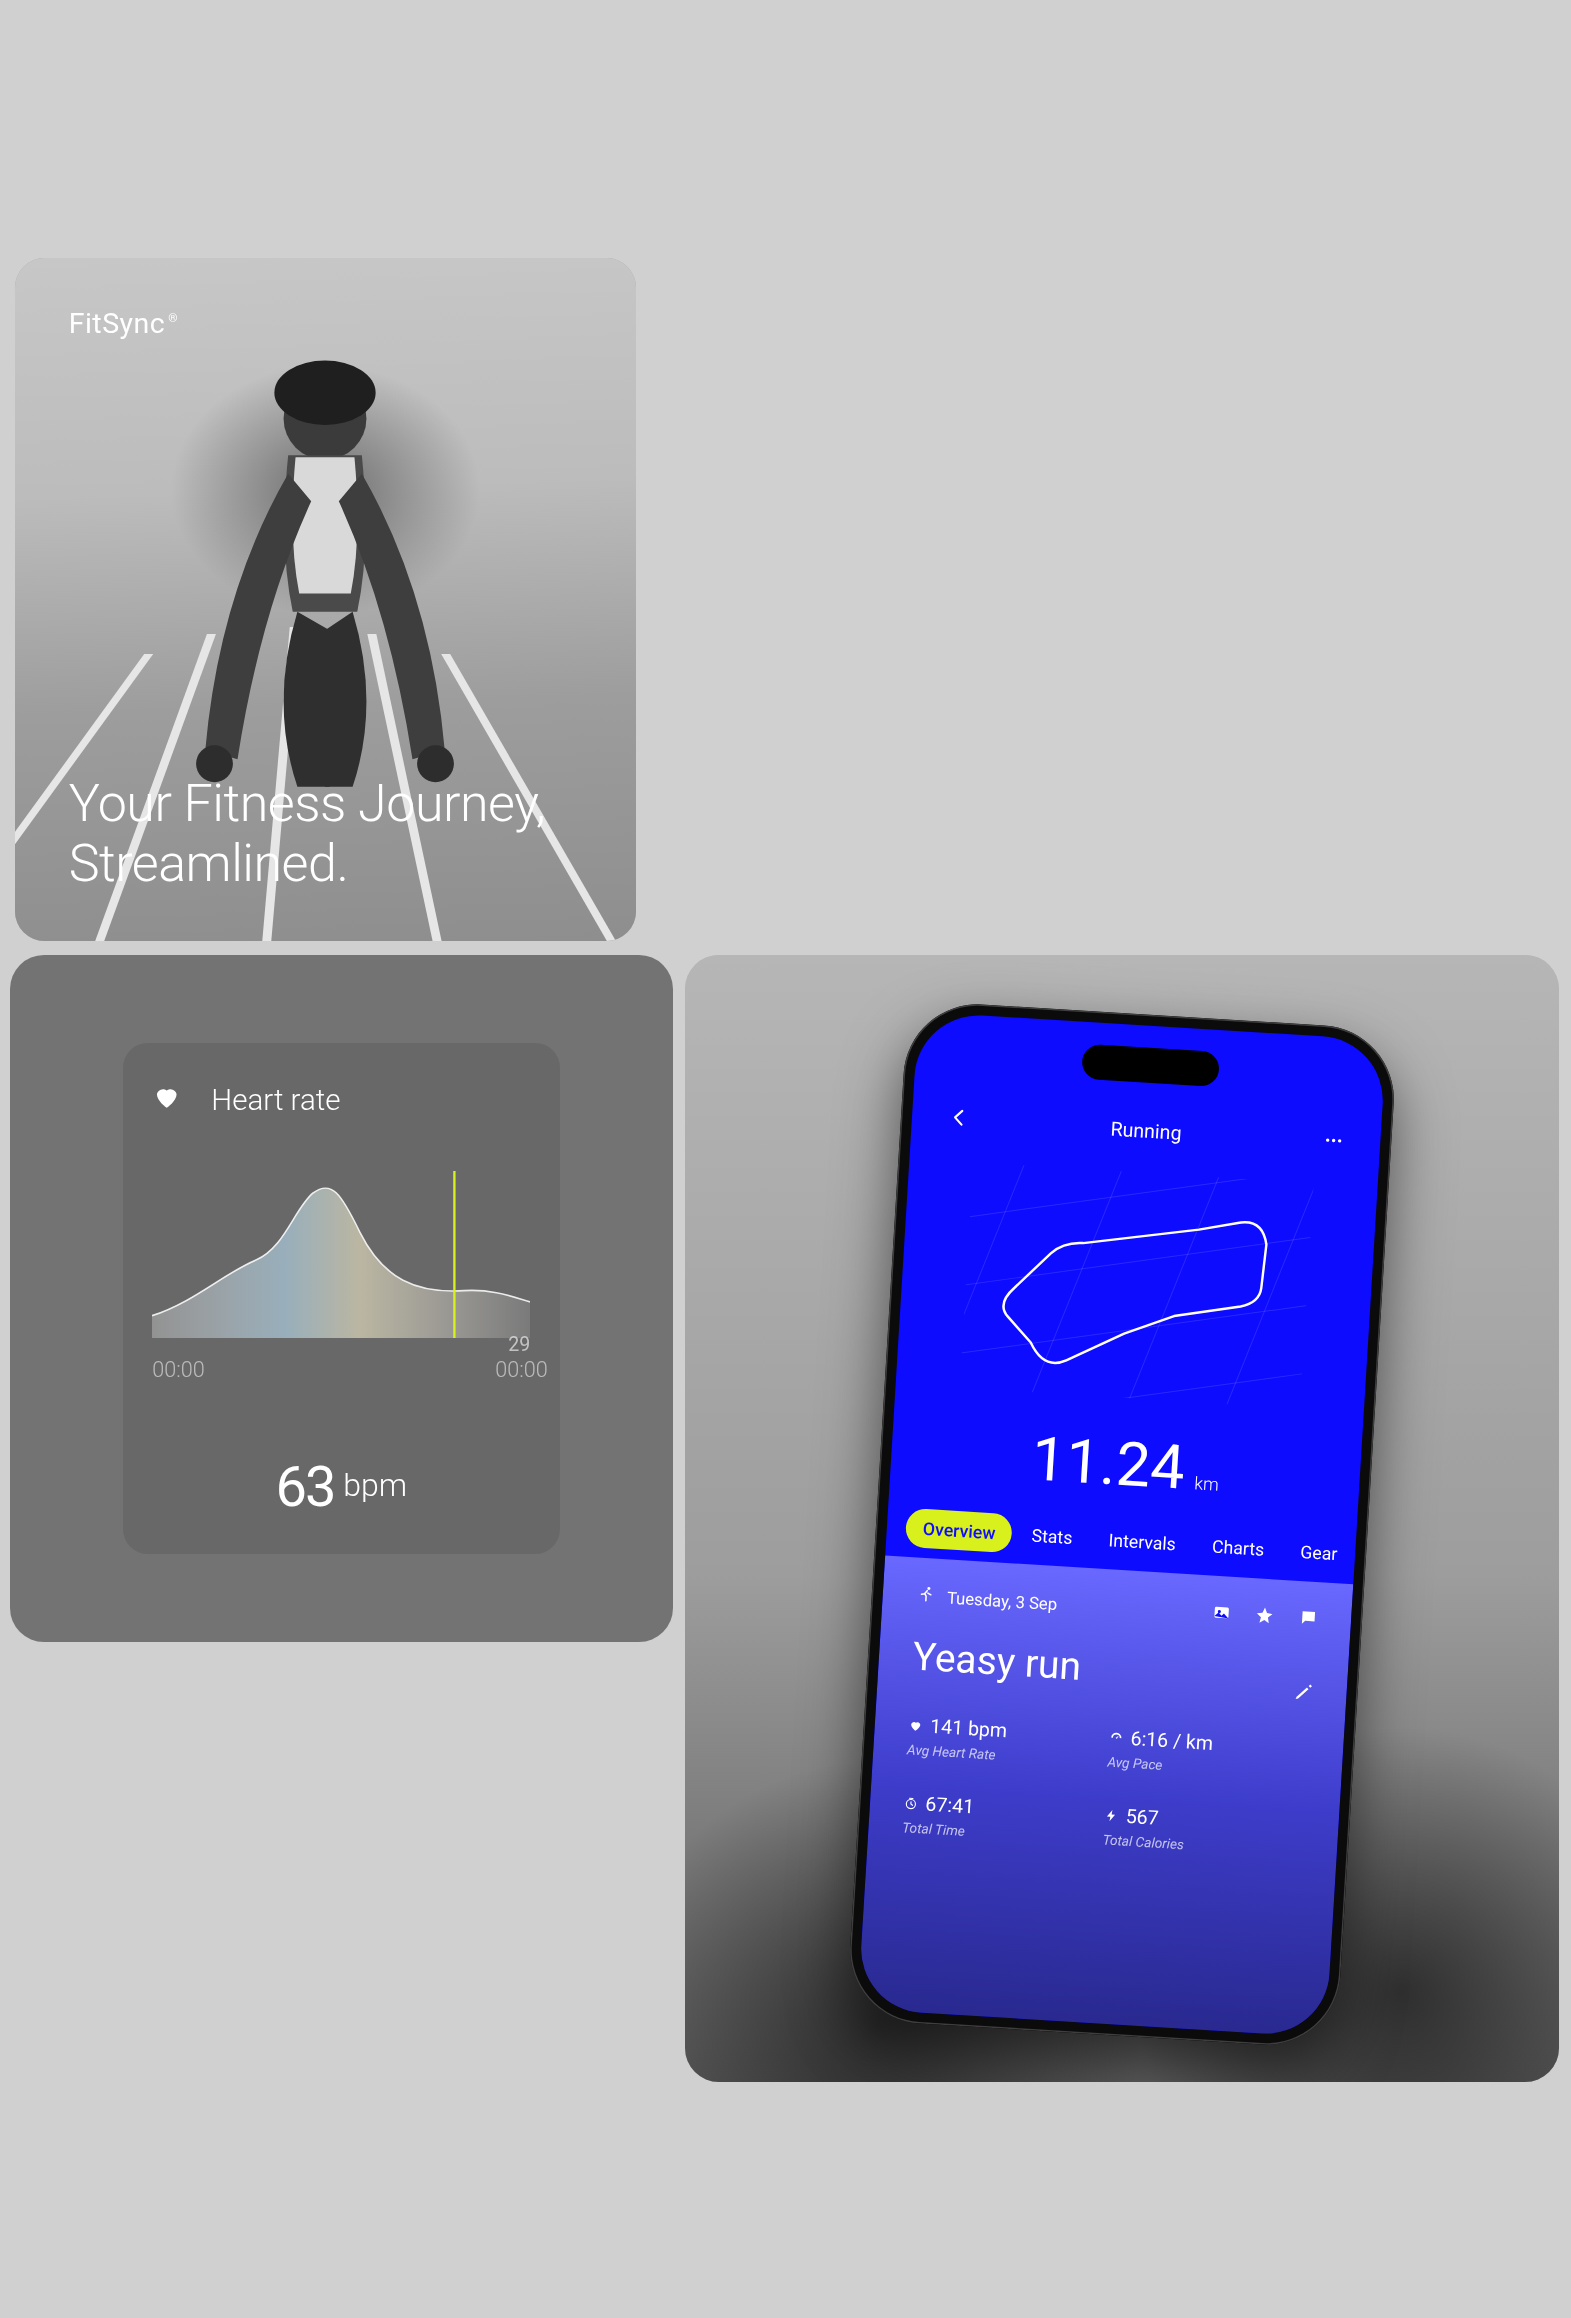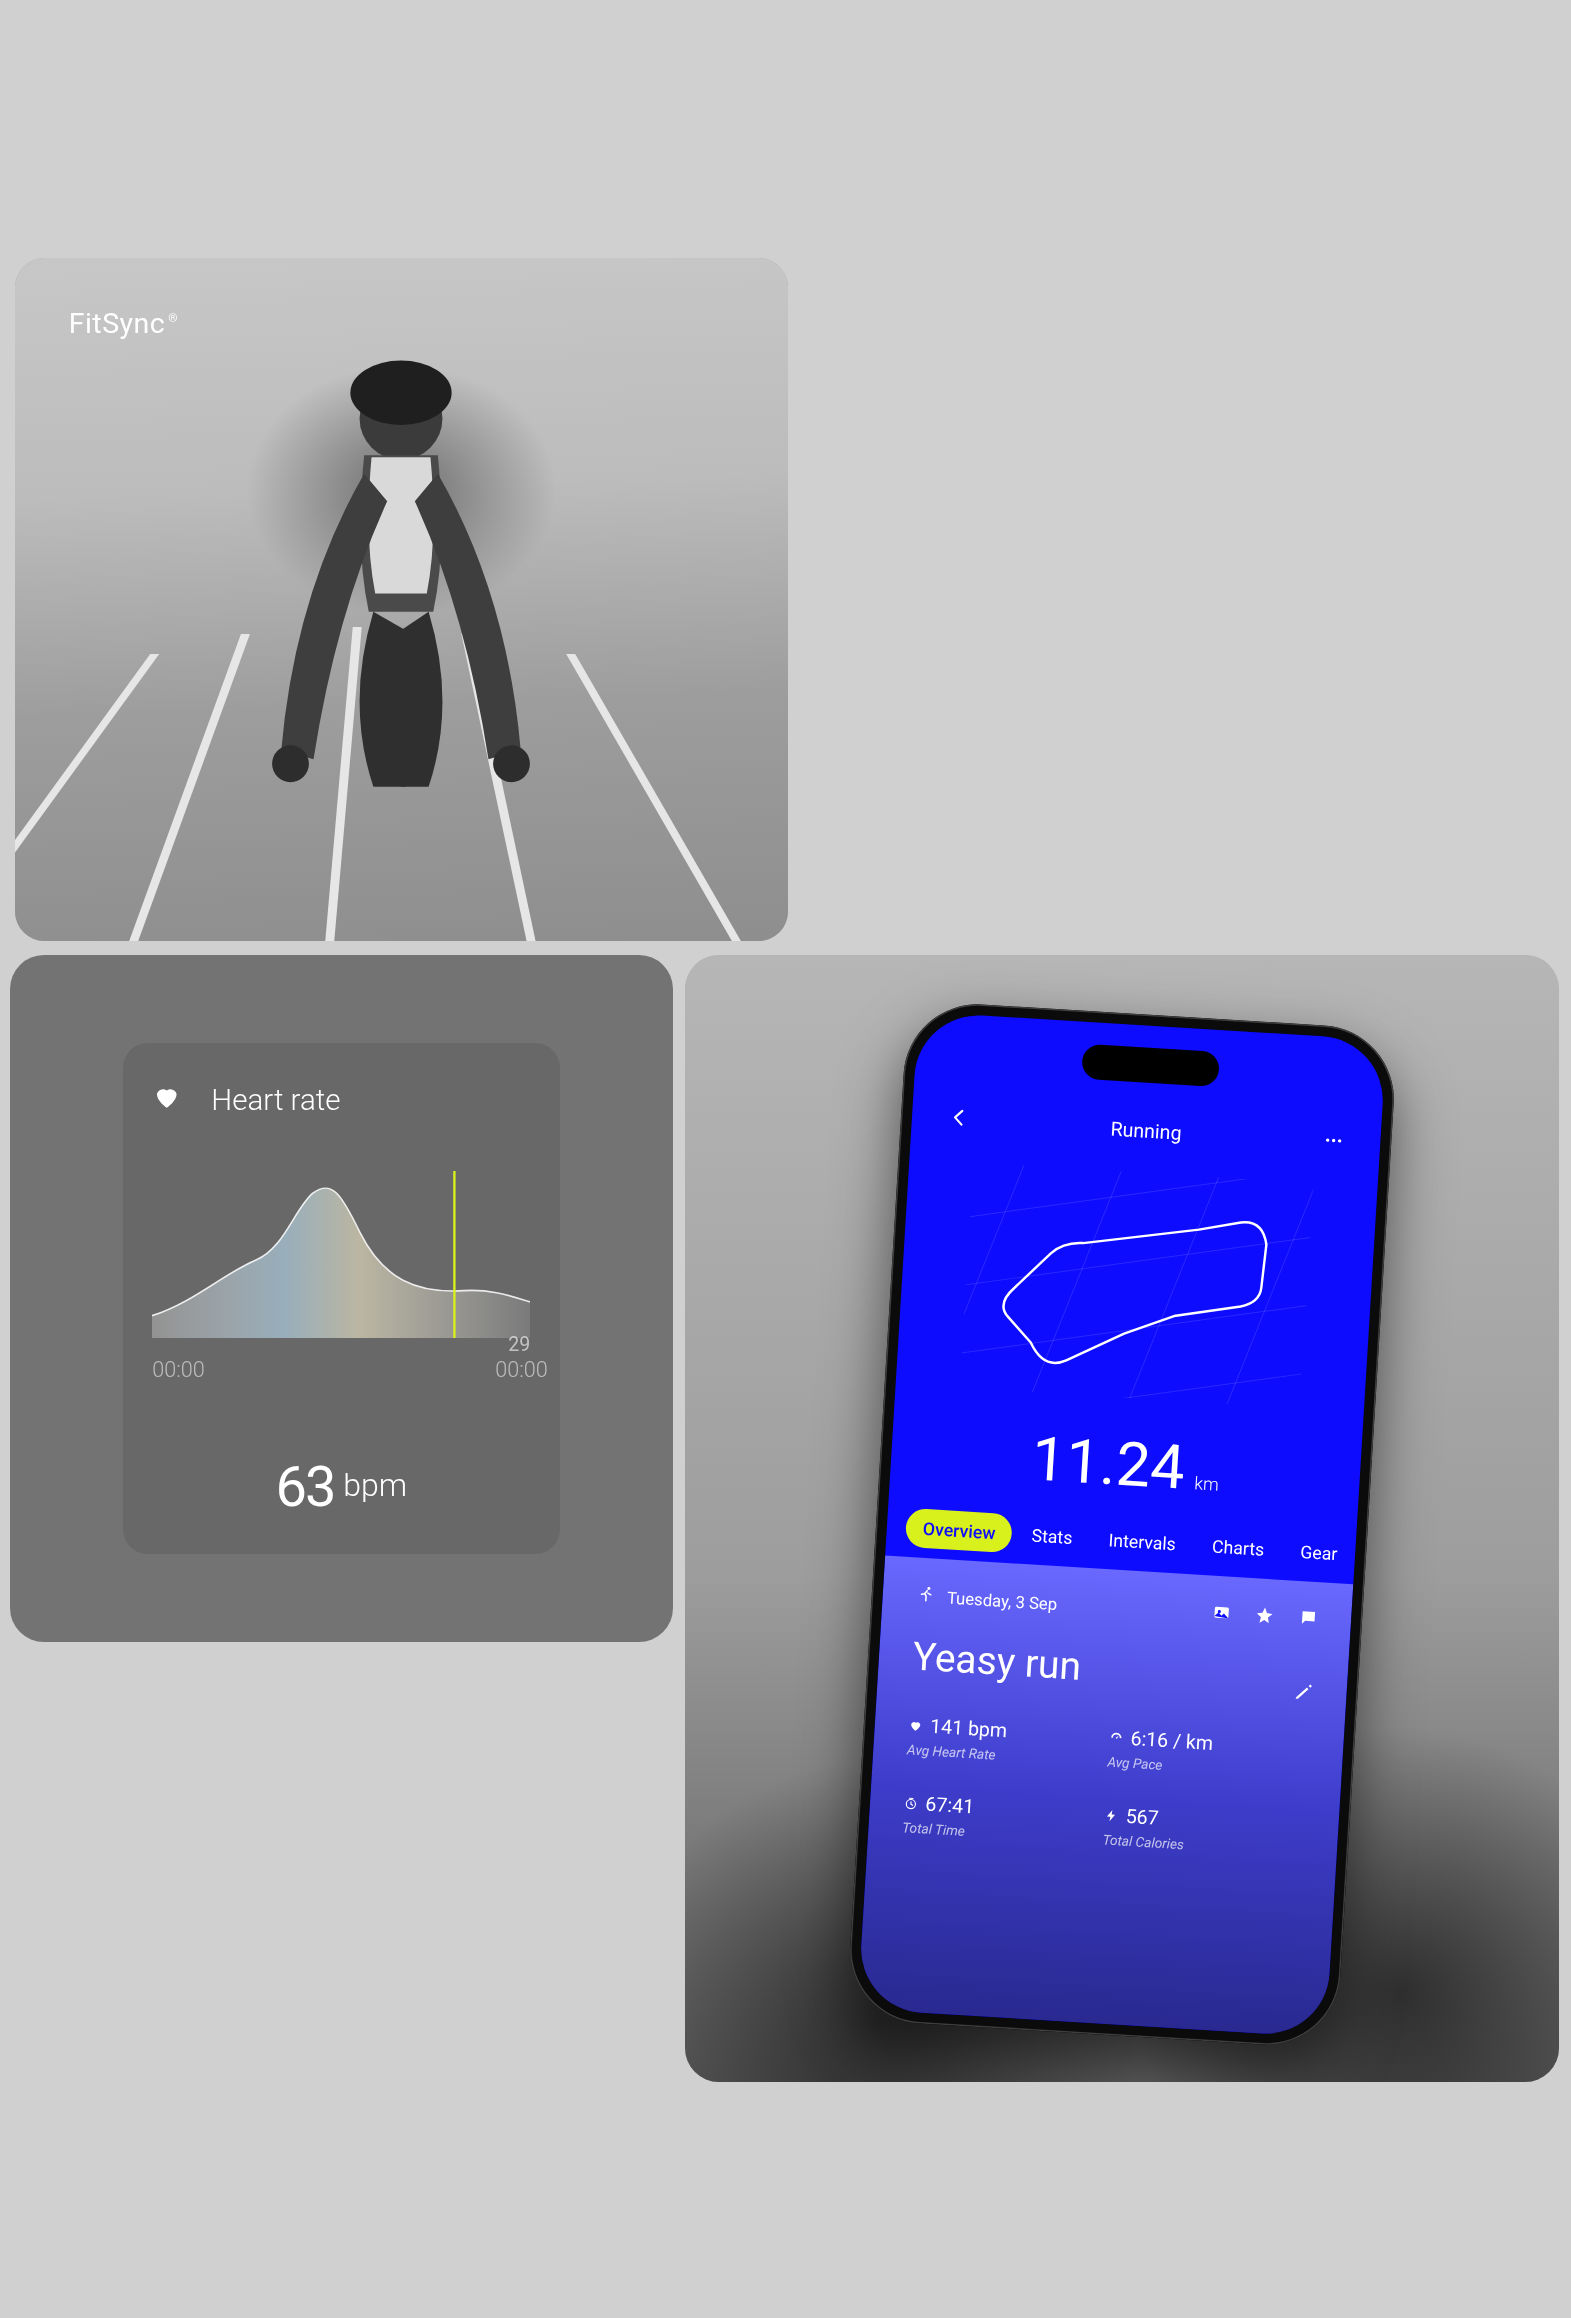--- a/index.html
+++ b/index.html
@@ -8,21 +8,21 @@
   font-family: -apple-system, BlinkMacSystemFont, "Segoe UI", Roboto, Helvetica, Arial, sans-serif;
   width:1571px;
   height:2319px;
   position:relative;
 }
 
 
 .hero-card {
   position:absolute;
   left:14.7px; top:258px;
-  width:773px; height:683px;
+  width:621px; height:683px;
   background:#a6a6a6;
   border-radius:29.5px;
   overflow:hidden;
 }
 .hero-img {
   position:absolute; inset:0;
   background:
     radial-gradient(ellipse 206px 167px at 50% 34%, #6e6e6e 0%, transparent 75%),
     linear-gradient(178deg, #c7c7c7 0%, #bcbcbc 34%, #9d9d9d 65%, #8e8e8e 100%);
 }
@@ -232,20 +232,24 @@
         <path d="M230 280 Q260 380 230 470 L200 470 Q200 380 200 300 Z" fill="#2f2f2f"></path>
 
         <circle cx="80" cy="445" r="20" fill="#2d2d2d"></circle>
         <circle cx="320" cy="445" r="20" fill="#2d2d2d"></circle>
       </svg>
     </div>
   </div>
   <div class="hero-brand">
     <span>FitSync</span>
     <sup>®</sup>
+  </div>
+  <div class="hero-tagline">
+    <div>Your Fitness Journey,</div>
+    <div>Streamlined.</div>
   </div>
 </div>
 
 <div class="hr-card">
   <div class="hr-inner">
     <div class="hr-title-row">
       <span>
         <svg viewBox="0 0 24 24">
             <path d="M12 21s-8-5.3-8-11A5 5 0 0 1 12 7a5 5 0 0 1 8 3c0 5.7-8 11-8 11z"></path>
           </svg>

